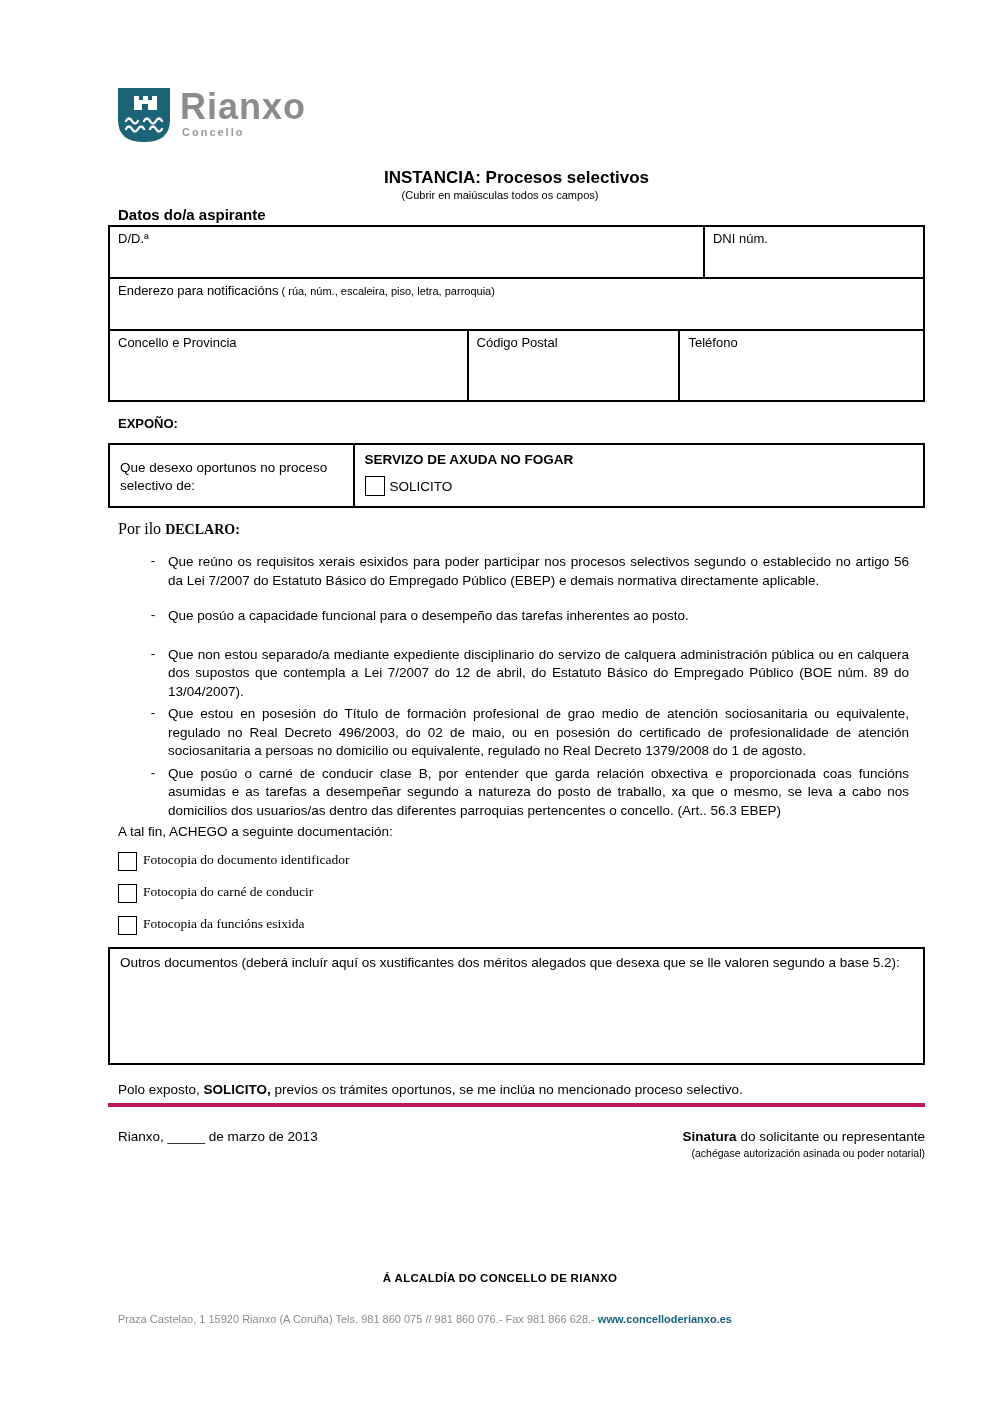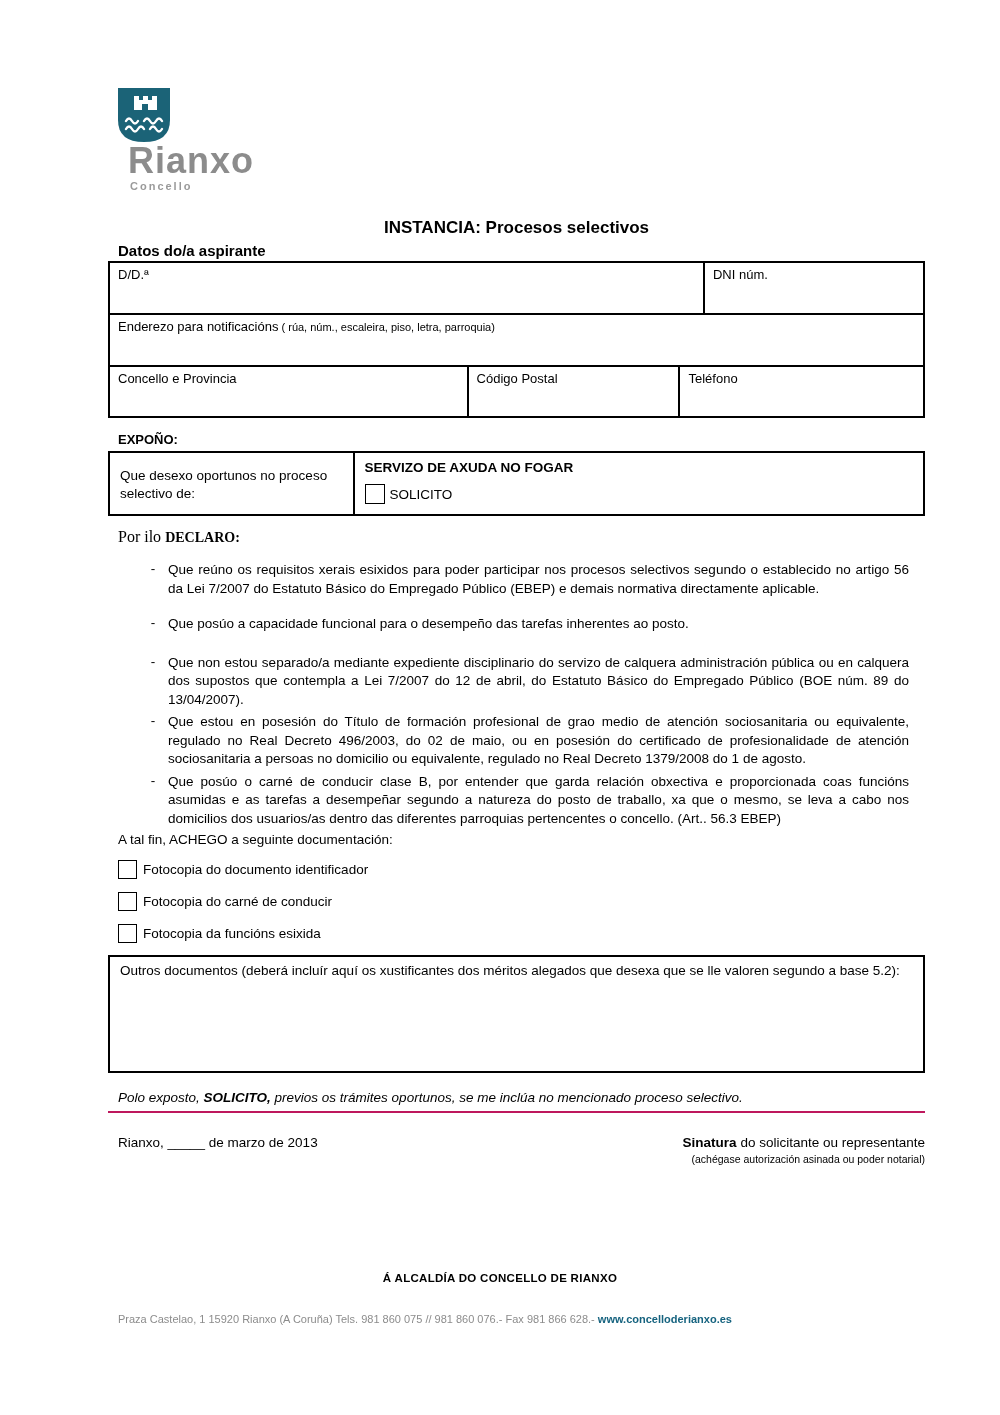--- a/index.html
+++ b/index.html
@@ -9,21 +9,21 @@
     width: 1000px;
     height: 1415px;
     background: #ffffff;
     font-family: "Liberation Sans", sans-serif;
     color: #000000;
     overflow: hidden;
   }
   .content { margin-left: 108px; width: 817px; }
 
   
-  .logo { display: flex; align-items: flex-start; margin: 88px 0 0 118px; flex-direction: column; }
+  .logo { display: flex; align-items: flex-start; margin: 88px 0 0 118px; }
   .shield { width: 52px; height: 54px; flex: 0 0 auto; }
   .logo-text { margin-left: 10px; padding-top: 2px; }
   .logo-name {
     font-size: 36px; font-weight: bold; color: #8c8c8c;
     line-height: 34px; letter-spacing: 1px;
   }
   .logo-sub {
     font-size: 11px; font-weight: bold; color: #9a9a9a;
     letter-spacing: 2px; margin-top: 2px; margin-left: 2px;
   }
@@ -39,25 +39,25 @@
   }
   table.form-table {
     width: 100%; border-collapse: collapse; table-layout: fixed;
   }
   table.form-table td {
     border: 2px solid #000; vertical-align: top;
     padding: 4px 8px; font-size: 13px;
   }
   .row-name td { height: 52px; }
   .row-addr td { height: 52px; }
-  .row-city td { height: 51px; }
+  .row-city td { height: 71px; }
   .addr-hint { font-size: 11px; }
 
   
-  .expose-heading { font-size: 13px; font-weight: bold; margin: 14px 0 4px 10px; }
+  .expose-heading { font-size: 13px; font-weight: bold; margin: 14px 0 12px 10px; }
   table.expose-table { width: 100%; border-collapse: collapse; table-layout: fixed; }
   table.expose-table td { border: 2px solid #000; font-size: 13.5px; }
   .expose-left { width: 30%; padding: 10px 10px 8px 10px; vertical-align: middle; line-height: 18px; }
   .expose-right { width: 70%; padding: 6px 18px 10px 10px; vertical-align: top; }
   .service-title { font-weight: bold; font-size: 13.5px; line-height: 18px; }
   .option-row { display: flex; align-items: center; margin-top: 7px; }
   .checkbox {
     width: 20px; height: 20px; border: 1px solid #000;
     background: #fff; flex: 0 0 auto;
   }
@@ -77,34 +77,34 @@
   .declare-item { margin-left: 30px; }
   .declare-item .itxt {
     flex: 1; font-size: 13.5px; line-height: 18.5px; text-align: justify;
   }
   .gap-lg { margin-bottom: 17px; }
   .gap-md { margin-bottom: 20px; }
   .gap-sm { margin-bottom: 4px; }
 
   
   .attach-intro { font-size: 13.5px; margin: 4px 0 0 10px; }
-  .check-row { display: flex; align-items: center; margin: 13px 0 0 10px; }
+  .check-row { display: flex; margin: 13px 0 0 10px; font-family: Liberation Serif, serif; }
   .check-row .checkbox { width: 19px; height: 19px; }
   .check-label { font-size: 13.5px; margin-left: 6px; }
 
   .other-box {
     border: 2px solid #000; margin-top: 12px; height: 118px;
     padding: 5px 10px; font-size: 13.5px; line-height: 18.5px;
     text-align: justify;
   }
 
   
   .request-line {
-    margin-top: 17px; border-bottom: 2px solid #be185d;
-    padding: 0 0 6px 10px; font-size: 13.5px; font-style: italic;
+    margin-top: 17px; border-bottom: 4px solid #be185d;
+    padding: 0 0 6px 10px; font-size: 13.5px;
   }
 
   
   .sig-row { display: flex; justify-content: space-between; margin-top: 22px; }
   .date-line { font-size: 13.5px; padding-left: 10px; }
   .sig-block { text-align: right; }
   .sig-line { font-size: 13.5px; }
   .sig-note { font-size: 10.5px; margin-top: 3px; }
 
   
@@ -133,20 +133,21 @@
       <path d="M8,41 q3,-5 6,0 q3,5 6,0 q3,-5 6,0 M32,41 q3,-5 6,0 q3,5 6,0" fill="none" stroke="#ffffff" stroke-width="2.4" stroke-linecap="round"></path>
     </svg>
     <div class="logo-text">
       <div class="logo-name">Rianxo</div>
       <div class="logo-sub">Concello</div>
     </div>
   </div>
 
   <div class="title-block">
     <div class="doc-title">INSTANCIA: Procesos selectivos</div>
+    <div class="doc-subtitle">(Cubrir en maiúsculas todos os campos)</div>
   </div>
 
   <div class="content">
 
     <div class="section-heading">Datos do/a aspirante</div>
     <table class="form-table">
       <tbody>
           <tr class="row-name">
         <td style="width:73%">
           <span>D/D.ª</span>

